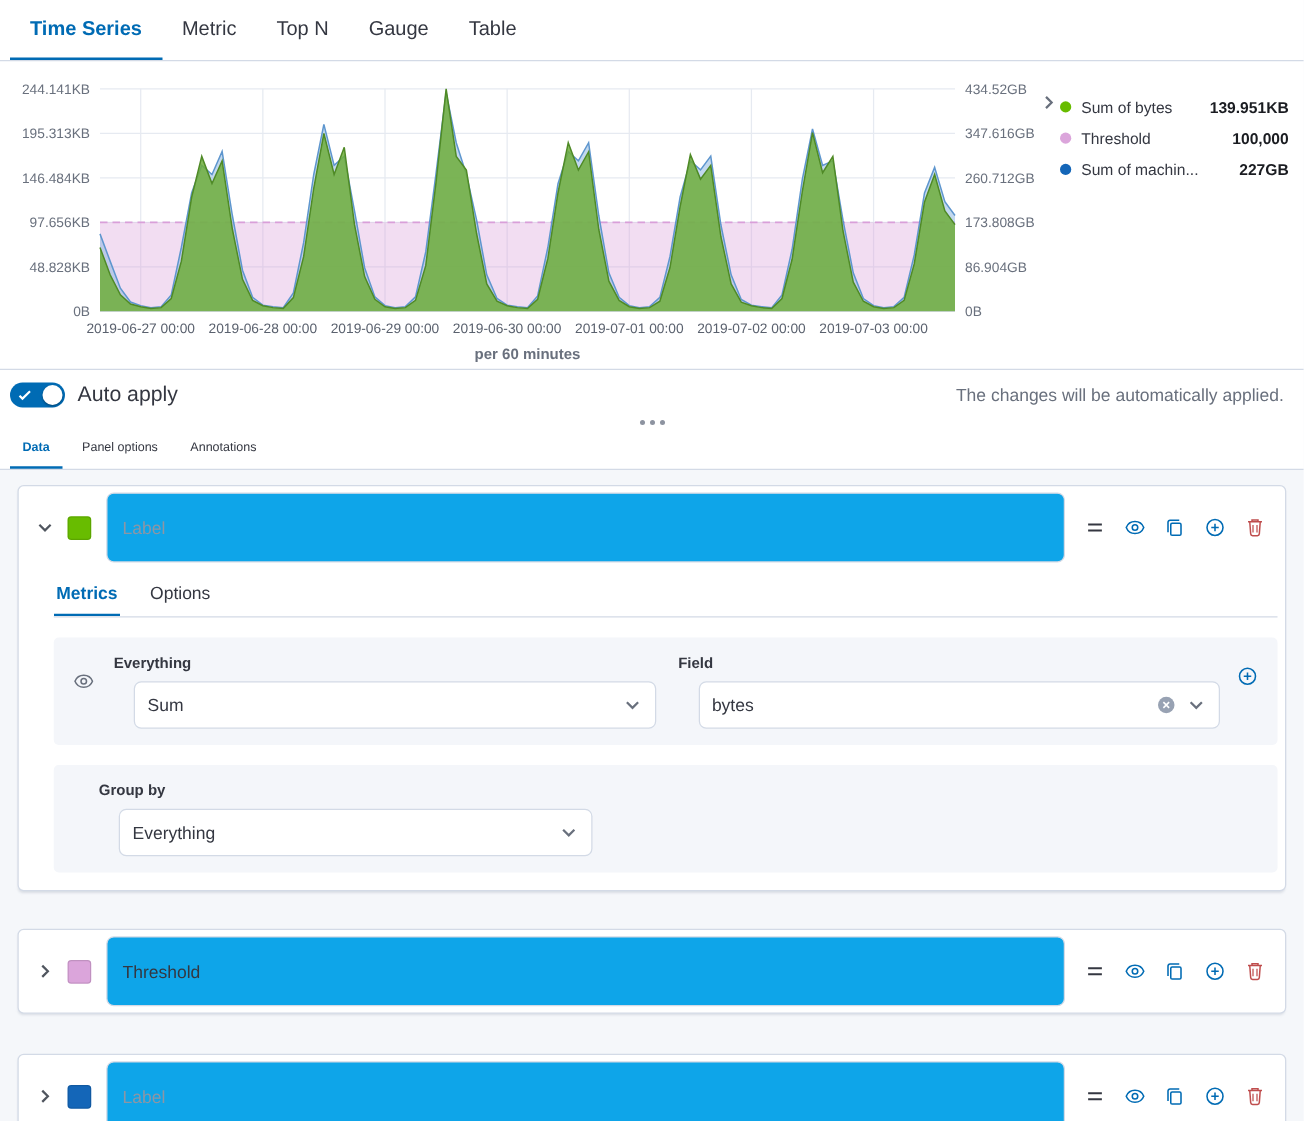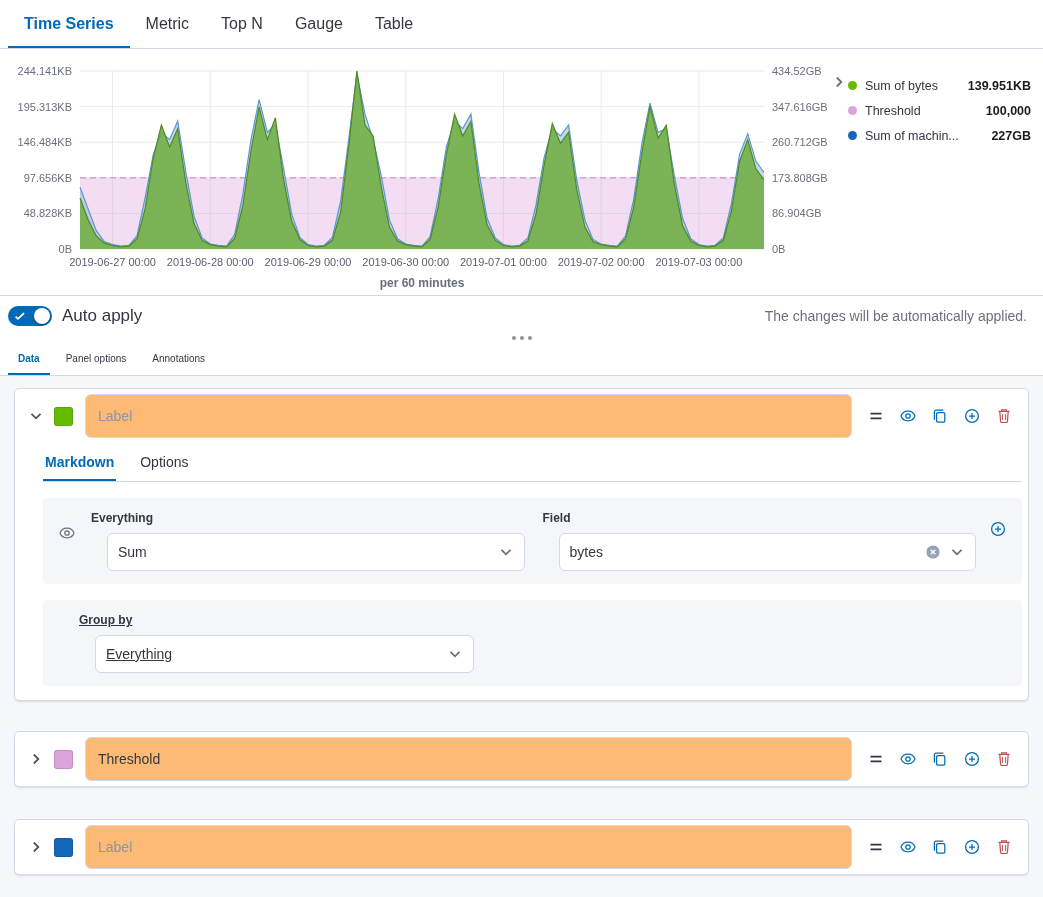--- a/index.html
+++ b/index.html
@@ -46,39 +46,39 @@
 
   
   .editor-body { flex:1; background:#F5F7FA; padding:12px 14px 20px; overflow:hidden; }
   .card { background:#fff; border:1px solid #D3DAE6; border-radius:5px; box-shadow:0 2px 2px -1px rgba(152,162,179,.3); }
   .card.gap30 { margin-bottom:30px; }
   .card.gap32 { margin-bottom:32px; }
   .card.expanded { padding-bottom:14px; }
   .card-head { display:flex; align-items:center; padding:5px 12px; min-height:50px; }
   .chev-btn { width:18px; height:18px; color:#50565f; margin-right:9px; flex:0 0 auto; }
   .swatch { width:19px; height:19px; border-radius:3px; margin-right:12px; flex:0 0 auto; box-shadow:inset 0 0 0 1px rgba(0,0,0,.12); }
-  .label-input { flex:1; height:44px; border:1px solid #D3DAE6; border-radius:6px; padding:0 12px; font-size:14px; color:#343741; background:#fdba74; font-family:inherit; }
+  .label-input { flex:1; height:56px; border:1px solid #D3DAE6; border-radius:6px; padding:0 12px; font-size:14px; color:#343741; background:#0ea5e9; font-family:inherit; }
   .label-input::placeholder { color:#8C96A5; }
   .head-icons { display:flex; align-items:center; gap:16px; margin:0 4px 0 16px; flex:0 0 auto; }
   .ic { width:16px; height:16px; display:inline-block; }
   .ic svg { width:16px; height:16px; }
   .c-blue { color:#006BB4; }
   .c-red { color:#BF4D4D; }
   .c-dark { color:#343741; }
   .c-gray { color:#69707D; }
 
   .inner-tabs { display:flex; gap:22px; margin:0 6px 0 28px; border-bottom:1px solid #D3DAE6; }
   .itab { padding:11px 2px; font-size:14px; color:#343741; cursor:pointer; }
   .itab.active { color:#006BB4; font-weight:700; box-shadow: inset 0 -2px 0 #006BB4; }
 
   .metric-panel { display:flex; background:#F4F6FA; border-radius:4px; margin:16px 6px 0 28px; padding:13px 14px; }
   .panel-eye { margin:14px 0 0 2px; flex:0 0 auto; }
   .fields { display:flex; flex:1; gap:18px; margin-left:16px; }
   .fcol { flex:1; }
-  .fcol.fixed { flex:0 0 395px; margin-left:22px;text-decoration:underline; }
+  .fcol.fixed { flex:0 0 395px; margin-left:22px; }
   .flabel { display:block; font-size:12px; font-weight:700; color:#343741; margin-bottom:8px; }
   .select { height:38px; background:#fff; border:1px solid #D3DAE6; border-radius:6px; display:flex; align-items:center; padding:0 10px; font-size:14px; color:#343741; cursor:pointer;margin-left:16px; }
   .select .grow { margin-left:auto; }
   .sel-chev { width:16px; height:16px; color:#69707D; flex:0 0 auto; margin-left:8px; }
   .clear-ic { width:16px; height:16px; flex:0 0 auto; margin-left:auto; cursor:pointer; }
   .add-metric { align-self:flex-start; margin:10px 2px 0 14px; }
 </style>
 </head>
 <body>
 
@@ -242,21 +242,21 @@
         <button class="ic c-blue"><svg viewBox="0 0 16 16">
               <use href="#i-plus-circle"></use>
             </svg></button>
         <button class="ic c-red"><svg viewBox="0 0 16 16">
               <use href="#i-trash"></use>
             </svg></button>
       </div>
     </div>
 
     <div class="inner-tabs">
-      <div class="itab active">Markdown</div>
+      <div class="itab active">Metrics</div>
       <div class="itab">Options</div>
     </div>
 
     <div class="metric-panel">
       <button class="ic c-gray panel-eye"><svg viewBox="0 0 16 16">
             <use href="#i-eye"></use>
           </svg></button>
       <div class="fields">
         <div class="fcol">
           <label class="flabel">Everything</label>

